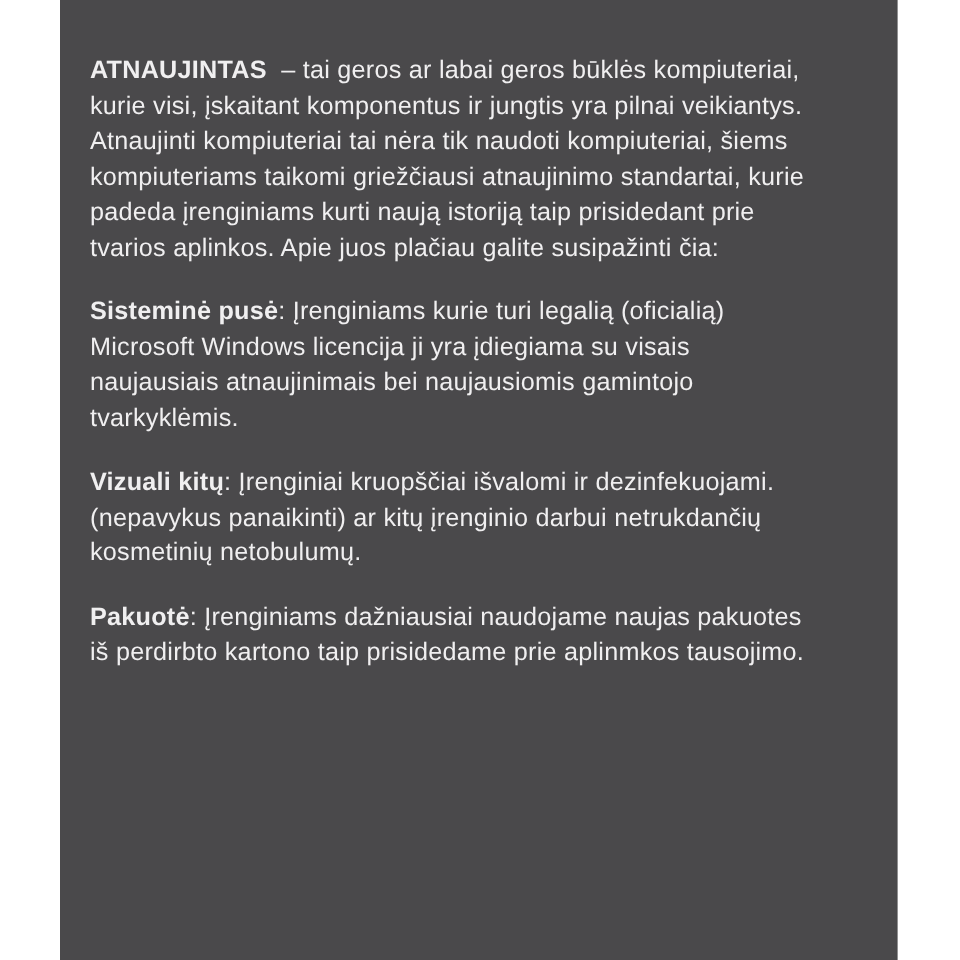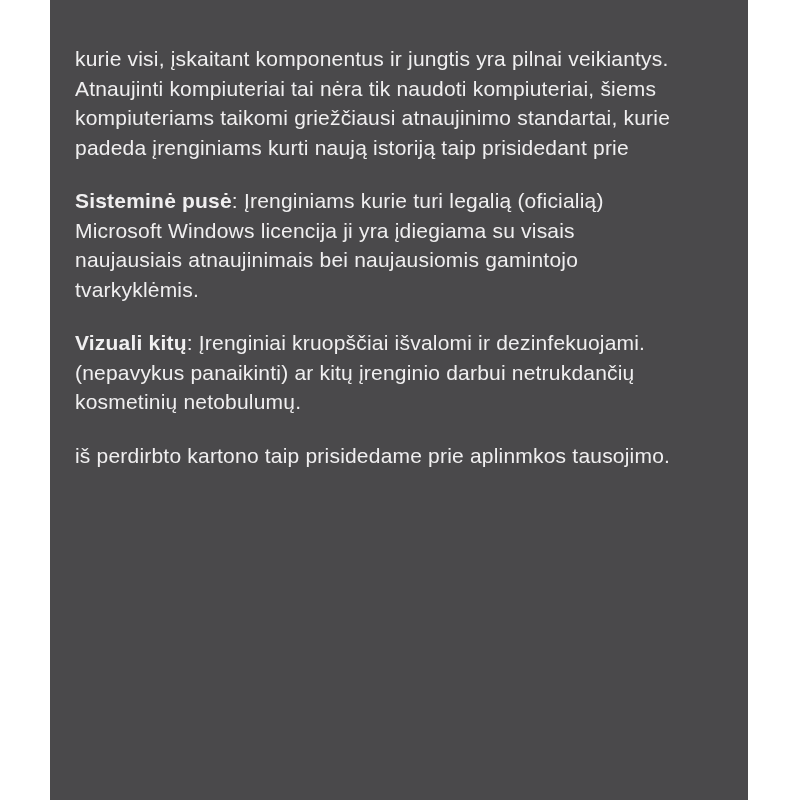--- a/index.html
+++ b/index.html
@@ -41,38 +41,41 @@
     font-weight: bold;
   }
 </style>
 </head>
 <body>
 
 <div class="page">
   <div class="panel">
 
     <div class="para">
+      <div class="line"><span class="label">ATNAUJINTAS</span><span>  – tai geros ar labai geros būklės kompiuteriai,</span></div>
       <div class="line">kurie visi, įskaitant komponentus ir jungtis yra pilnai veikiantys.</div>
       <div class="line">Atnaujinti kompiuteriai tai nėra tik naudoti kompiuteriai, šiems</div>
       <div class="line">kompiuteriams taikomi griežčiausi atnaujinimo standartai, kurie</div>
       <div class="line">padeda įrenginiams kurti naują istoriją taip prisidedant prie</div>
+      <div class="line">tvarios aplinkos. Apie juos plačiau galite susipažinti čia:</div>
     </div>
 
 
     <div class="para">
       <div class="line"><span class="label">Sisteminė pusė</span><span>: Įrenginiams kurie turi legalią (oficialią)</span></div>
       <div class="line">Microsoft Windows licencija ji yra įdiegiama su visais</div>
       <div class="line">naujausiais atnaujinimais bei naujausiomis gamintojo</div>
       <div class="line">tvarkyklėmis.</div>
     </div>
 
     <div class="para">
       <div class="line"><span class="label">Vizuali kitų</span><span>: Įrenginiai kruopščiai išvalomi ir dezinfekuojami.</span></div>
       <div class="line">(nepavykus panaikinti) ar kitų įrenginio darbui netrukdančių</div>
       <div class="line">kosmetinių netobulumų.</div>
     </div>
 
     <div class="para">
+      <div class="line"><span class="label">Pakuotė</span><span>: Įrenginiams dažniausiai naudojame naujas pakuotes</span></div>
       <div class="line">iš perdirbto kartono taip prisidedame prie aplinmkos tausojimo.</div>
     </div>
 
   </div>
 </div>
 
 </body></html>

